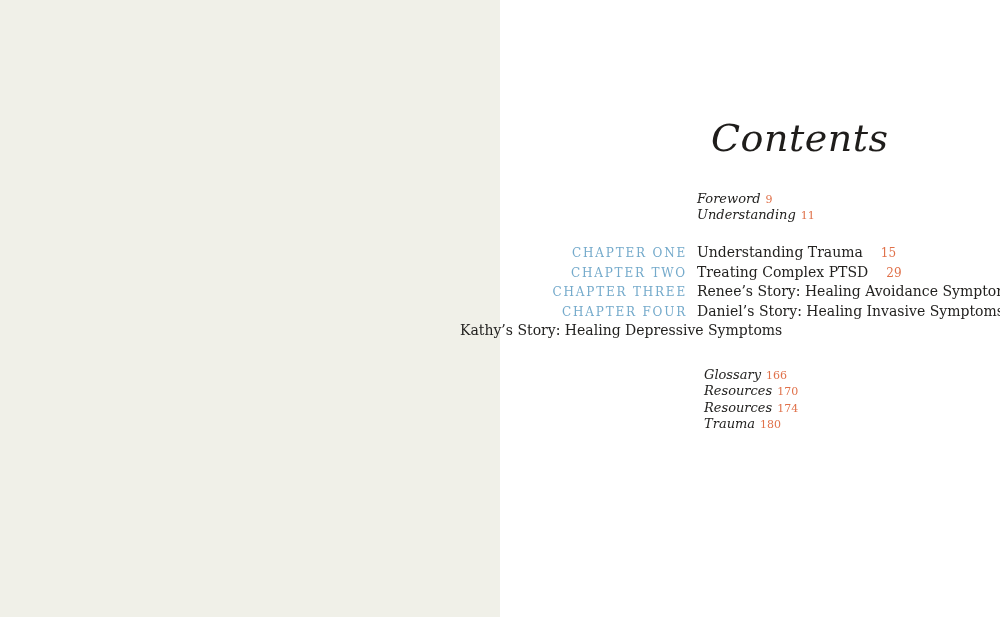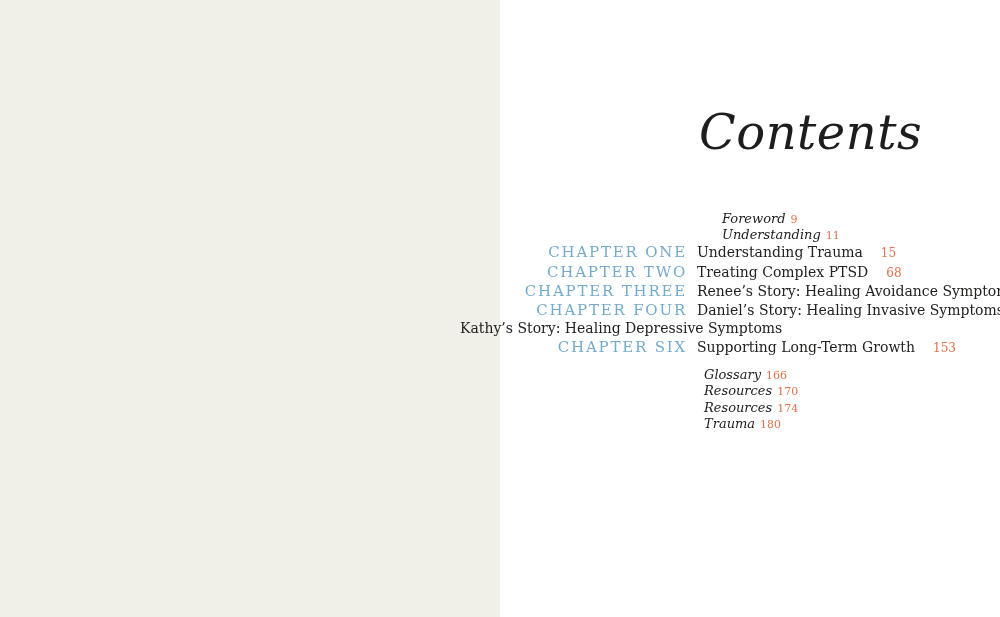--- a/index.html
+++ b/index.html
@@ -24,32 +24,31 @@
   .right-page {
     position: absolute;
     left: 500px; top: 0;
     width: 500px; height: 617px;
     background: #ffffff;
   }
   .contents-title {
     position: absolute;
     left: 695px;
     top: 100px;
-    font-size: 48px;
+    font-size: 38px;
     font-style: italic;
     font-weight: normal;
     letter-spacing: 0.5px;
-    margin: 4px;
+    margin: 16px;
     color: #1f1d1b;
   }
   .front-matter {
     position: absolute;
-    left: 722px;
+    left: 697px;
     top: 191px;
-    margin-top: 20px;
   }
   .back-matter {
     position: absolute;
     left: 704px;
     top: 367px;
   }
   .fm-row {
     font-style: italic;
     font-size: 13px;
     line-height: 15.3px;
@@ -64,21 +63,21 @@
   .chapter-row {
     display: grid;
     grid-template-columns: 227px 1fr;
     column-gap: 10px;
     align-items: baseline;
     line-height: 18.6px;
     white-space: nowrap;
   }
   .chapter-label {
     text-align: right;
-    font-size: 15px;
+    font-size: 12px;
     letter-spacing: 1.8px;
     color: #74aacb;
     font-weight: 500;
   }
   .chapter-title {
     font-size: 14px;
     color: #232220;
   }
   .page-num {
     color: #e0714a;
@@ -105,36 +104,32 @@
   </div>
 </div>
 
 <div class="chapters">
   <div class="chapter-row">
     <span class="chapter-label">CHAPTER ONE</span>
     <span class="chapter-title"><span>Understanding Trauma</span><span class="page-num">15</span></span>
   </div>
   <div class="chapter-row">
     <span class="chapter-label">CHAPTER TWO</span>
-    <span class="chapter-title"><span>Treating Complex PTSD</span><span class="page-num">68</span></span>
+    <span class="chapter-title"><span>Treating Complex PTSD</span><span class="page-num">29</span></span>
   </div>
   <div class="chapter-row">
     <span class="chapter-label">CHAPTER THREE</span>
     <span class="chapter-title"><span>Renee’s Story: Healing Avoidance Symptoms</span></span>
   </div>
   <div class="chapter-row">
     <span class="chapter-label">CHAPTER FOUR</span>
     <span class="chapter-title"><span>Daniel’s Story: Healing Invasive Symptoms</span></span>
   </div>
   <div class="chapter-row">
     <span class="chapter-title"><span>Kathy’s Story: Healing Depressive Symptoms</span></span>
-  </div>
-  <div class="chapter-row">
-    <span class="chapter-label">CHAPTER SIX</span>
-    <span class="chapter-title"><span>Supporting Long-Term Growth</span><span class="page-num">153</span></span>
   </div>
 </div>
 
 <div class="back-matter">
   <div class="fm-row">
     <span>Glossary</span><span class="page-num">166</span>
   </div>
   <div class="fm-row">
     <span>Resources</span><span class="page-num">170</span>
   </div>

